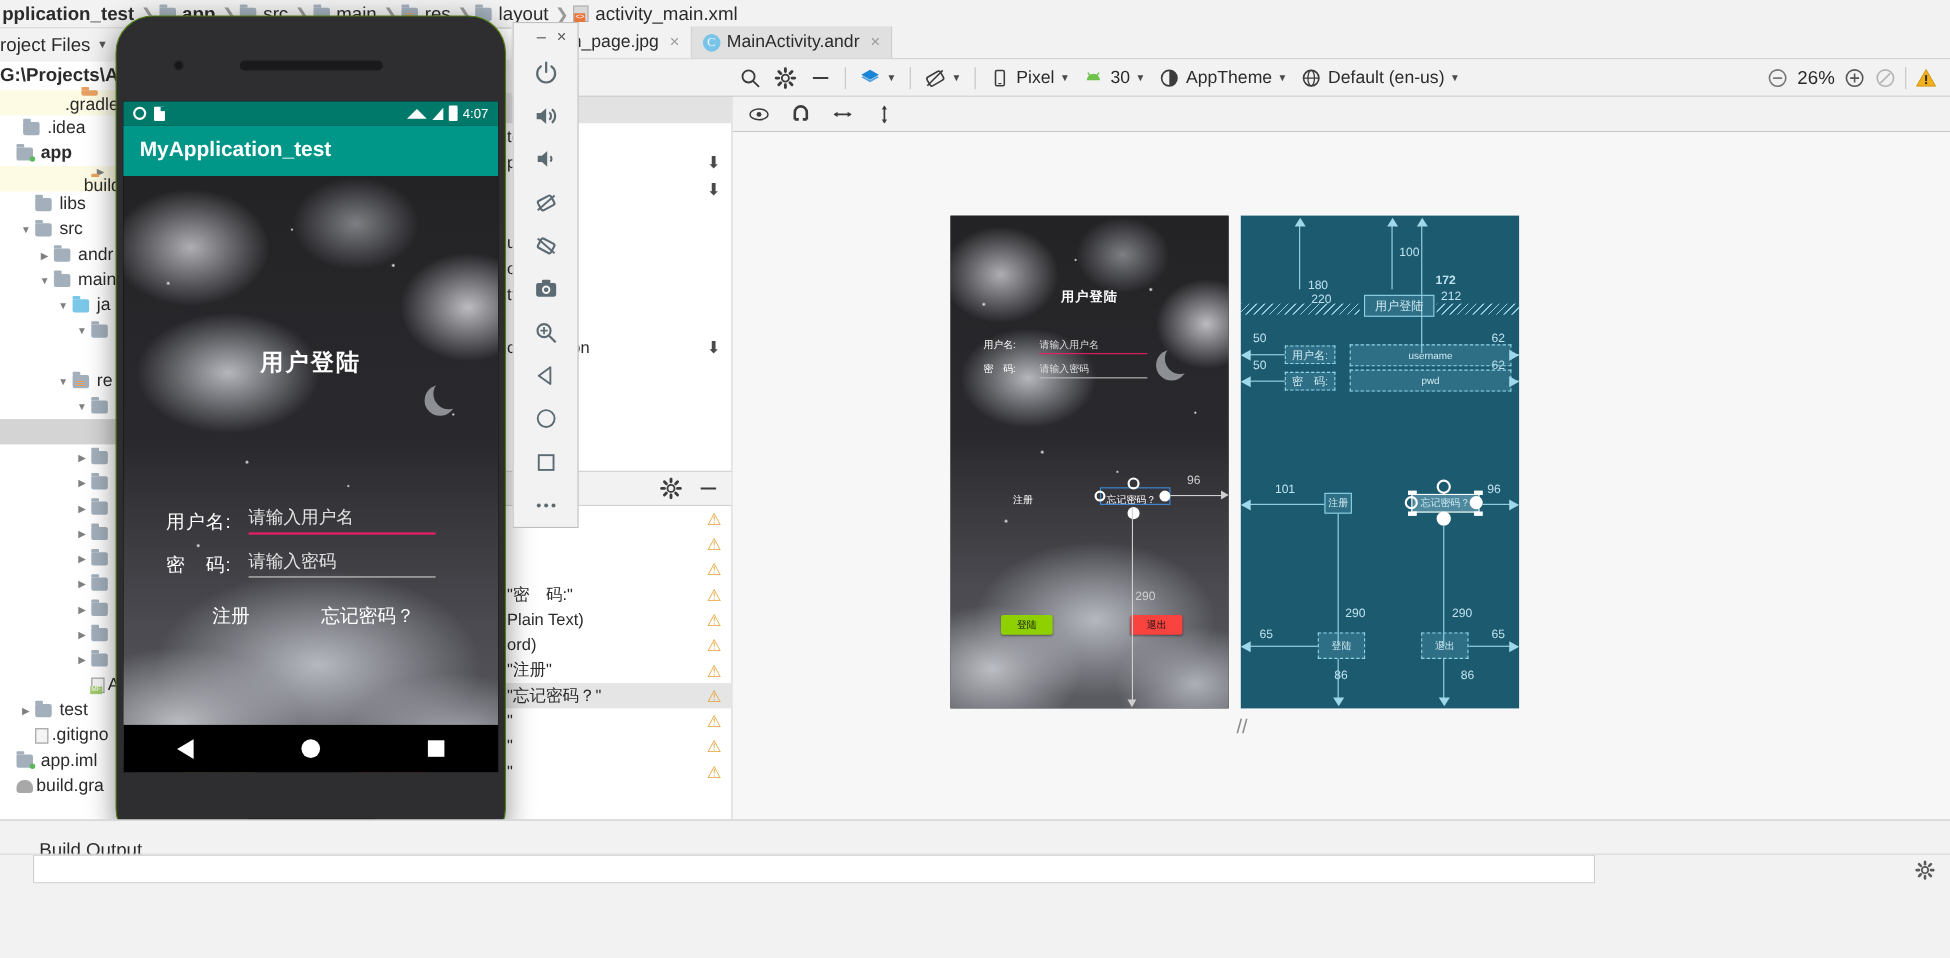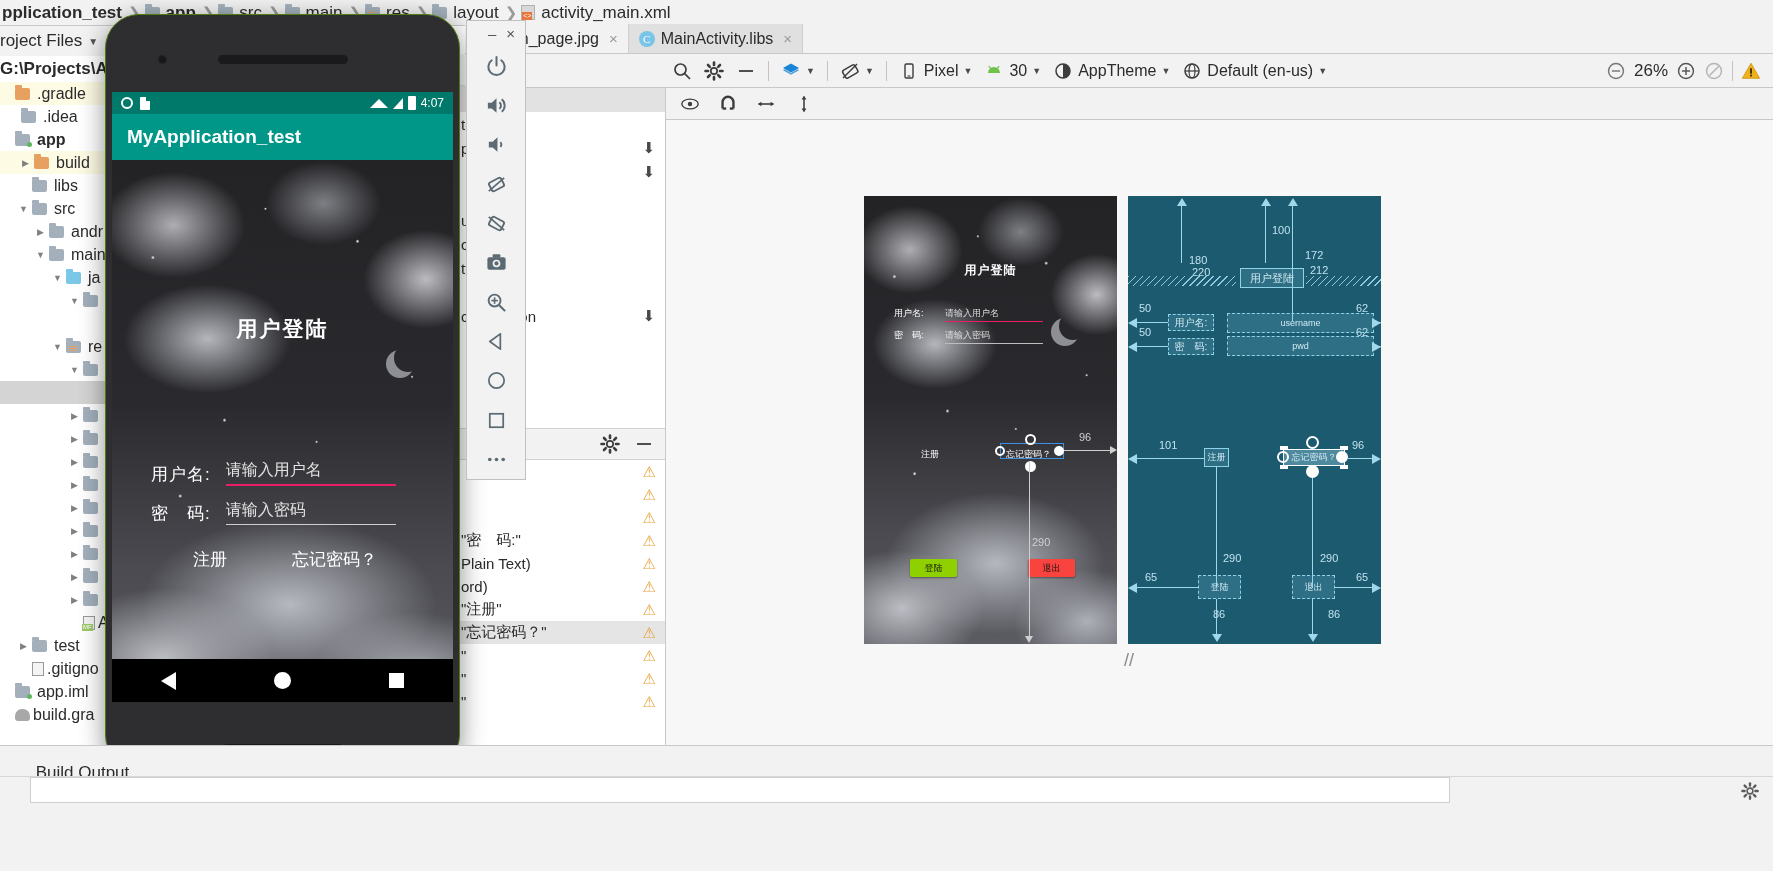--- a/index.html
+++ b/index.html
@@ -48,21 +48,21 @@
   }
   #project-header .caret { margin-left: 6px; font-size: 10px; color: #555; }
   #project-root {
     height: 26px; display: flex; align-items: center; font-weight: bold;
     font-size: 17px; padding-left: 0px;
   }
   .tree-row {
     height: 23px; display: flex; align-items: center; font-size: 16px;
     white-space: nowrap; position: relative;
   }
-  .tree-row.hl { background: #fdfbe4; }
+  .tree-row.hl { background: #fdfbe4; flex-direction: column; }
   .tree-row.sel { background: #d4d4d4; }
   .arrow { width: 13px; text-align: center; color: #808080; font-size: 9px; flex: none; }
   .arrow.r::before { content: "\25B6"; }
   .arrow.d::before { content: "\25BC"; }
   .arrow.none::before { content: ""; }
   .tree-label { margin-left: 3px; }
   .file-ico{width:12px;height:14px;background:#f4f4f4;border:1px solid #9a9a9a;display:inline-block;position:relative;}
   .file-ico.mf::after{content:"MF";position:absolute;left:-2px;bottom:-2px;font-size:6px;background:#9fca6a;color:#fff;padding:0 1px;line-height:7px;}
   .gradle-ico{width:15px;height:12px;display:inline-block;background:#a8a8a8;border-radius:7px 7px 3px 3px;}
 
@@ -549,21 +549,21 @@
   </div>
 
   <div id="tabbar">
       <div class="tab">
         <span class="jpg-ico"></span>
         <span>main_page.jpg</span>
         <span class="closex">×</span>
       </div>
       <div class="tab active">
         <span class="java-ico">C</span>
-        <span>MainActivity.libs</span>
+        <span>MainActivity.andr</span>
         <span class="closex">×</span>
       </div>
     </div>
 
   <div id="design-toolbar">
     <div style="width:201px"></div>
     <div class="tb-item">
       <span class="icon-sq">
         <svg viewBox="0 0 20 20">
             <circle cx="8.5" cy="8.5" r="5.5" fill="none" stroke="#3c3c3c" stroke-width="1.7"></circle>
@@ -753,21 +753,21 @@
       <div class="bp-line" style="left:53px;top:7px;width:1px;height:60px;"></div>
       <div class="bp-arrow" style="left:49px;top:2px;border-left:5px solid transparent;border-right:5px solid transparent;border-bottom:8px solid #9fd8ea;"></div>
       <div class="bp-line" style="left:137px;top:7px;width:1px;height:60px;"></div>
       <div class="bp-arrow" style="left:133px;top:2px;border-left:5px solid transparent;border-right:5px solid transparent;border-bottom:8px solid #9fd8ea;"></div>
       <div class="bp-line" style="left:164px;top:7px;width:1px;height:118px;"></div>
       <div class="bp-arrow" style="left:160px;top:2px;border-left:5px solid transparent;border-right:5px solid transparent;border-bottom:8px solid #9fd8ea;"></div>
 
       <div class="bp-dim" style="left:61px;top:58px;">180</div>
       <div class="bp-dim" style="left:64px;top:70px;">220</div>
       <div class="bp-dim" style="left:144px;top:28px;">100</div>
-      <div class="bp-dim" style="left:177px;top:53px;">172</div>
+      <div class="bp-dim" style="left:177px;top:53px;font-weight:bold;">172</div>
       <div class="bp-dim" style="left:182px;top:68px;">212</div>
 
       <div style="position:absolute;left:0;top:80px;width:108px;height:10px;
         background:repeating-linear-gradient(135deg,#9fd8ea 0 1px,transparent 1px 5px);opacity:.9;"></div>
       <div style="position:absolute;left:178px;top:80px;width:75px;height:10px;
         background:repeating-linear-gradient(135deg,#9fd8ea 0 1px,transparent 1px 5px);opacity:.9;"></div>
 
       <div class="bp-node" style="left:112px;top:72px;width:64px;height:20px;font-size:11px;">用户登陆</div>
 
       <div class="bp-dim" style="left:11px;top:106px;">50</div>

